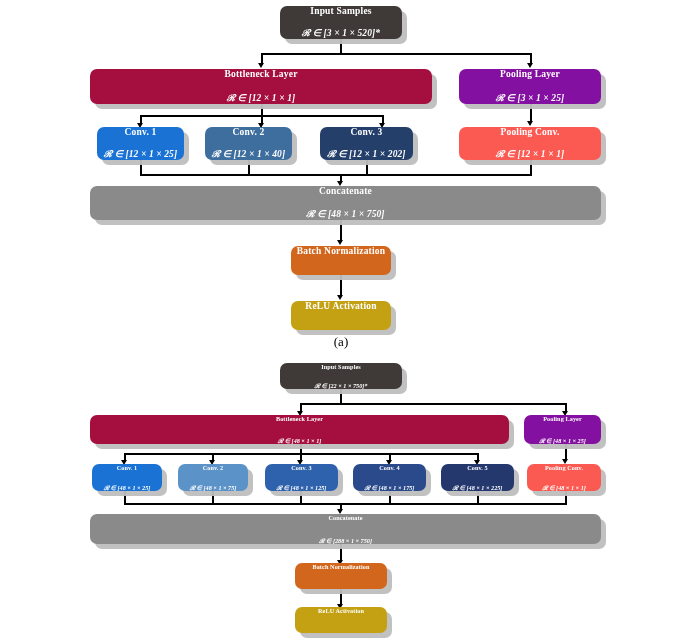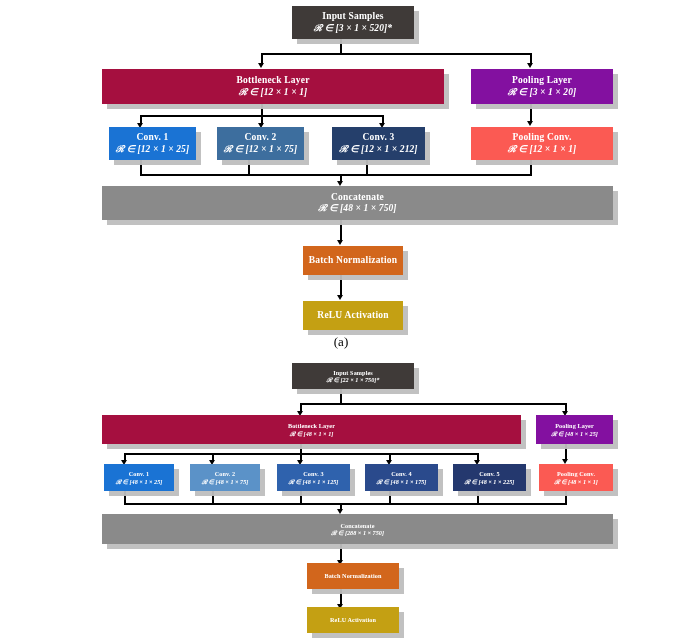--- a/index.html
+++ b/index.html
@@ -3,32 +3,31 @@
 <meta charset="utf-8">
 <style>
   html,body{margin:0;padding:0;background:#ffffff;}
   body{width:683px;height:641px;font-family:"Liberation Serif",serif;color:#000;overflow:hidden;}
   #stage{position:relative;width:683px;height:641px;}
 
   
   .node{
     position:absolute;
     box-sizing:border-box;
-    border-radius:0;
+    border-radius:7px;
     color:#ffffff;
     text-align:center;
     display:flex;
     flex-direction:column;
     align-items:center;
-    justify-content:center;
+    justify-content:space-between;
     font-weight:bold;
     line-height:1.18;
     z-index:3;
     box-shadow:5px 5px 0 0 rgba(190,190,190,0.95);
-    margin-left:12px;
   }
   .node .t1{display:block;white-space:nowrap;}
   .node .t2{display:block;white-space:nowrap;}
 
   
   .pA .t1{font-size:9.5px;letter-spacing:.2px;}
   .pA .t2{font-size:9.5px;letter-spacing:.1px;}
   
   .pB .t1{font-size:6.2px;letter-spacing:.1px;}
   .pB .t2{font-size:6.2px;}
@@ -76,46 +75,46 @@
     <div class="ln lnv" style="left:530px;top:53px;height:12px;"></div>
     <div class="arrow" style="left:527px;top:63px;"></div>
 
     <div class="node pA" style="left:90px;top:69px;width:342px;height:35px;background:#a50f3f;">
       <span class="t1">Bottleneck Layer</span>
       <span class="t2 mathR">ℛ ∈ [12 × 1 × 1]</span>
     </div>
 
     <div class="node pA" style="left:459px;top:69px;width:142px;height:35px;background:#8310a0;">
       <span class="t1">Pooling Layer</span>
-      <span class="t2 mathR">ℛ ∈ [3 × 1 × 20]</span>
+      <span class="t2 mathR">ℛ ∈ [3 × 1 × 25]</span>
     </div>
 
     <div class="ln lnv" style="left:261px;top:104px;height:12px;"></div>
     <div class="ln lnh" style="left:140px;top:115px;width:243px;"></div>
     <div class="ln lnv" style="left:140px;top:115px;height:10px;"></div>
     <div class="arrow" style="left:137px;top:123px;"></div>
     <div class="ln lnv" style="left:261px;top:115px;height:10px;"></div>
     <div class="arrow" style="left:258px;top:123px;"></div>
     <div class="ln lnv" style="left:382px;top:115px;height:10px;"></div>
     <div class="arrow" style="left:379px;top:123px;"></div>
 
     <div class="ln lnv" style="left:530px;top:104px;height:19px;"></div>
     <div class="arrow" style="left:527px;top:121px;"></div>
 
     <div class="node pA" style="left:97px;top:127px;width:87px;height:33px;background:#1a73d4;">
       <span class="t1">Conv. 1</span>
       <span class="t2 mathR">ℛ ∈ [12 × 1 × 25]</span>
     </div>
     <div class="node pA" style="left:205px;top:127px;width:87px;height:33px;background:#3d6e9e;">
       <span class="t1">Conv. 2</span>
-      <span class="t2 mathR">ℛ ∈ [12 × 1 × 75]</span>
+      <span class="t2 mathR">ℛ ∈ [12 × 1 × 40]</span>
     </div>
     <div class="node pA" style="left:320px;top:127px;width:93px;height:33px;background:#253f6b;">
       <span class="t1">Conv. 3</span>
-      <span class="t2 mathR">ℛ ∈ [12 × 1 × 212]</span>
+      <span class="t2 mathR">ℛ ∈ [12 × 1 × 202]</span>
     </div>
     <div class="node pA" style="left:459px;top:127px;width:142px;height:33px;background:#fb5a53;">
       <span class="t1">Pooling Conv.</span>
       <span class="t2 mathR">ℛ ∈ [12 × 1 × 1]</span>
     </div>
 
     <div class="ln lnv" style="left:140px;top:160px;height:15px;"></div>
     <div class="ln lnv" style="left:248px;top:160px;height:15px;"></div>
     <div class="ln lnv" style="left:366px;top:160px;height:15px;"></div>
     <div class="ln lnv" style="left:530px;top:160px;height:15px;"></div>

